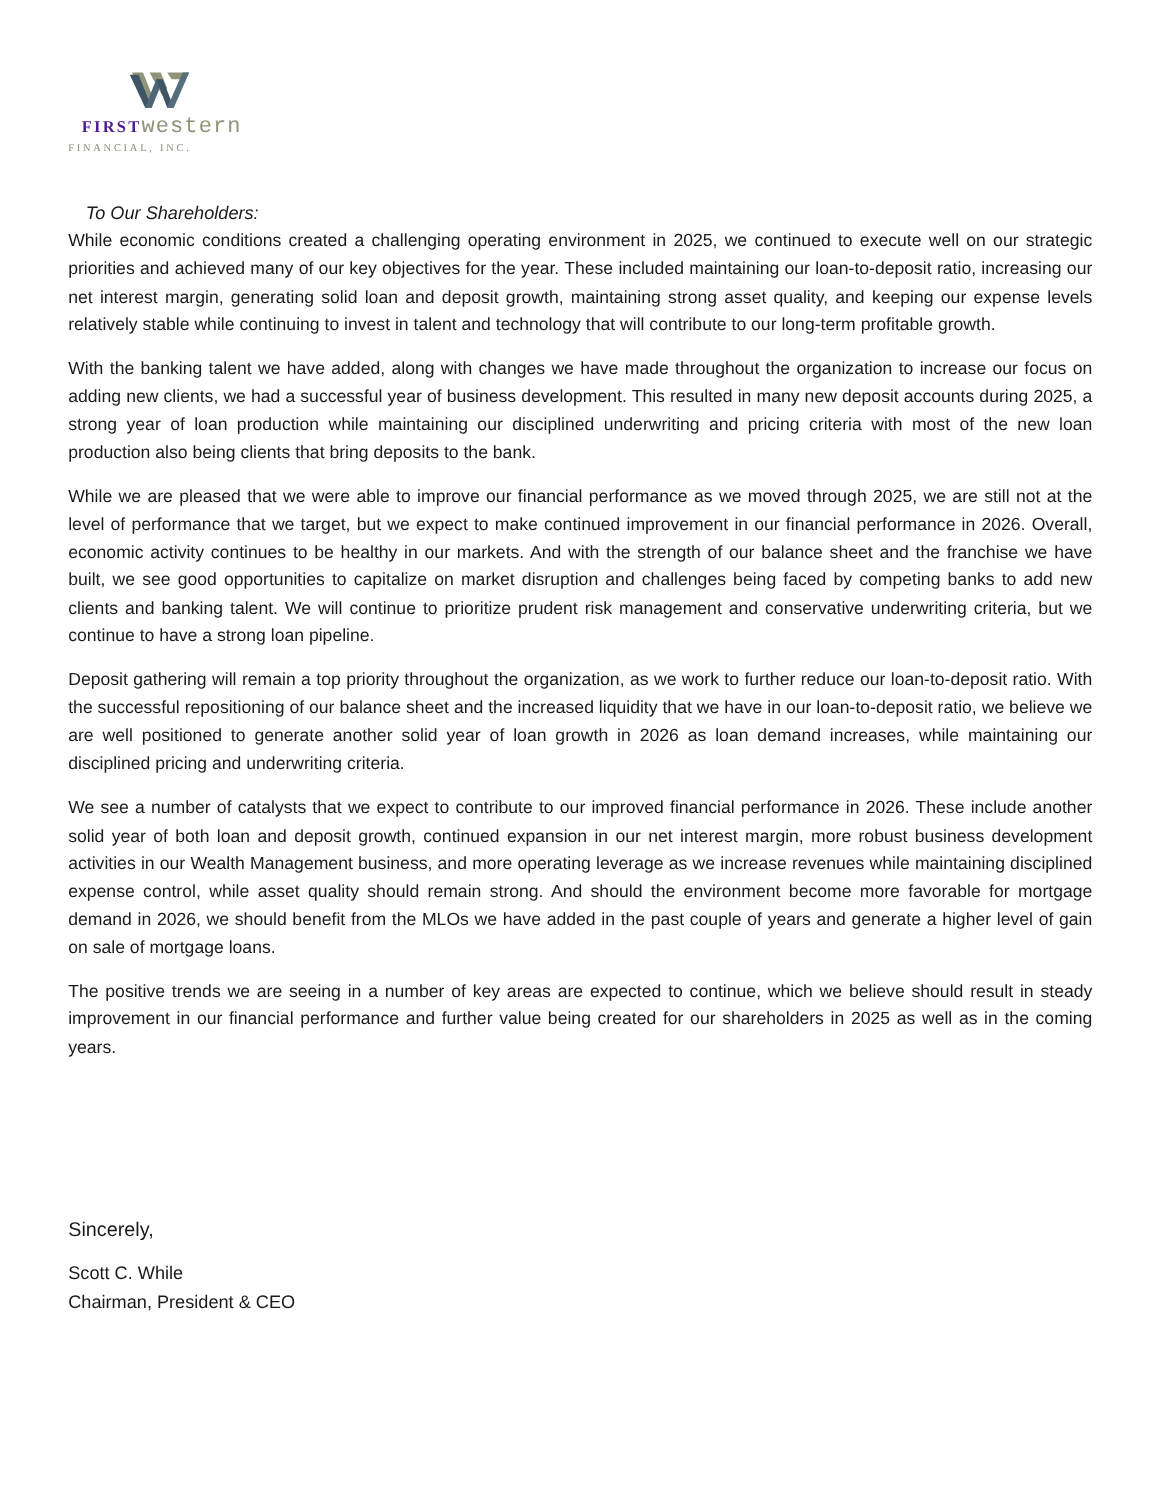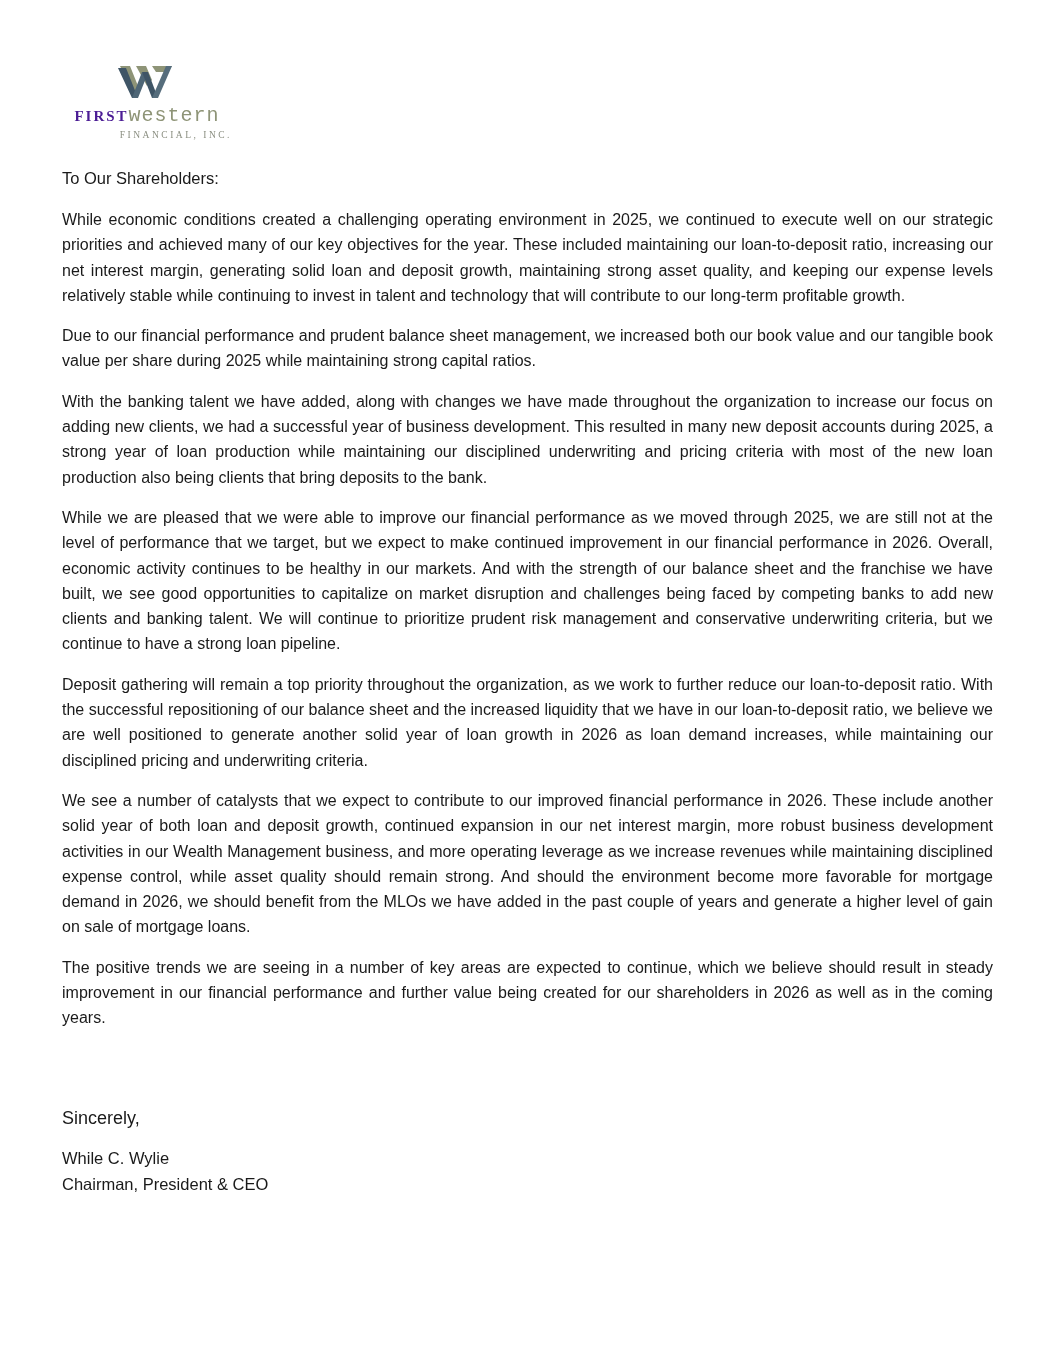--- a/index.html
+++ b/index.html
@@ -47,34 +47,35 @@
       font-size: 20px;
       letter-spacing: 1px;
       color: #8e9477;
       font-family: Liberation Mono, monospace;
     }
     .logo-sub {
       position: absolute;
       left: 0;
       top: 68px;
       width: 170px;
-      text-align: right;
+      text-align: left;
       font-family: "Liberation Serif", "DejaVu Serif", serif;
       font-size: 9.5px;
       letter-spacing: 2.5px;
       color: #8a8e80;
       white-space: nowrap;
     }
     .salutation {
       position: absolute;
       left: 62px;
       top: 166px;
       font-size: 16.5px;
       line-height: 25px;
-      margin: 0;
+      margin: 16px;
+      font-style: italic;
     }
     .body-text {
       position: absolute;
       left: 62px;
       top: 207px;
       width: 931px;
     }
     .body-text p {
       margin: 0 0 15px 0;
       font-size: 16px;
@@ -116,26 +117,25 @@
   <div class="logo-word">
     <span class="logo-first">FIRST</span><span class="logo-western">western</span>
   </div>
   <div class="logo-sub">FINANCIAL, INC.</div>
 </div>
 
 <p class="salutation">To Our Shareholders:</p>
 
 <div class="body-text">
   <p>While economic conditions created a challenging operating environment in 2025, we continued to execute well on our strategic priorities and achieved many of our key objectives for the year. These included maintaining our loan-to-deposit ratio, increasing our net interest margin, generating solid loan and deposit growth, maintaining strong asset quality, and keeping our expense levels relatively stable while continuing to invest in talent and technology that will contribute to our long-term profitable growth.</p>
-  <p>Due to our financial performance and prudent balance sheet management, we increased both our book value and our tangible book value per share during 2025 while maintaining strong capital ratios.</p>
   <p>With the banking talent we have added, along with changes we have made throughout the organization to increase our focus on adding new clients, we had a successful year of business development. This resulted in many new deposit accounts during 2025, a strong year of loan production while maintaining our disciplined underwriting and pricing criteria with most of the new loan production also being clients that bring deposits to the bank.</p>
   <p>While we are pleased that we were able to improve our financial performance as we moved through 2025, we are still not at the level of performance that we target, but we expect to make continued improvement in our financial performance in 2026. Overall, economic activity continues to be healthy in our markets. And with the strength of our balance sheet and the franchise we have built, we see good opportunities to capitalize on market disruption and challenges being faced by competing banks to add new clients and banking talent. We will continue to prioritize prudent risk management and conservative underwriting criteria, but we continue to have a strong loan pipeline.</p>
   <p>Deposit gathering will remain a top priority throughout the organization, as we work to further reduce our loan-to-deposit ratio. With the successful repositioning of our balance sheet and the increased liquidity that we have in our loan-to-deposit ratio, we believe we are well positioned to generate another solid year of loan growth in 2026 as loan demand increases, while maintaining our disciplined pricing and underwriting criteria.</p>
   <p>We see a number of catalysts that we expect to contribute to our improved financial performance in 2026. These include another solid year of both loan and deposit growth, continued expansion in our net interest margin, more robust business development activities in our Wealth Management business, and more operating leverage as we increase revenues while maintaining disciplined expense control, while asset quality should remain strong. And should the environment become more favorable for mortgage demand in 2026, we should benefit from the MLOs we have added in the past couple of years and generate a higher level of gain on sale of mortgage loans.</p>
-  <p>The positive trends we are seeing in a number of key areas are expected to continue, which we believe should result in steady improvement in our financial performance and further value being created for our shareholders in 2026 as well as in the coming years.</p>
+  <p>The positive trends we are seeing in a number of key areas are expected to continue, which we believe should result in steady improvement in our financial performance and further value being created for our shareholders in 2025 as well as in the coming years.</p>
 </div>
 
 <p class="closing">Sincerely,</p>
 
 <div class="signer">
-  <div>While C. Wylie</div>
+  <div>Scott C. While</div>
   <div>Chairman, President &amp; CEO</div>
 </div>
 
 </body></html>

